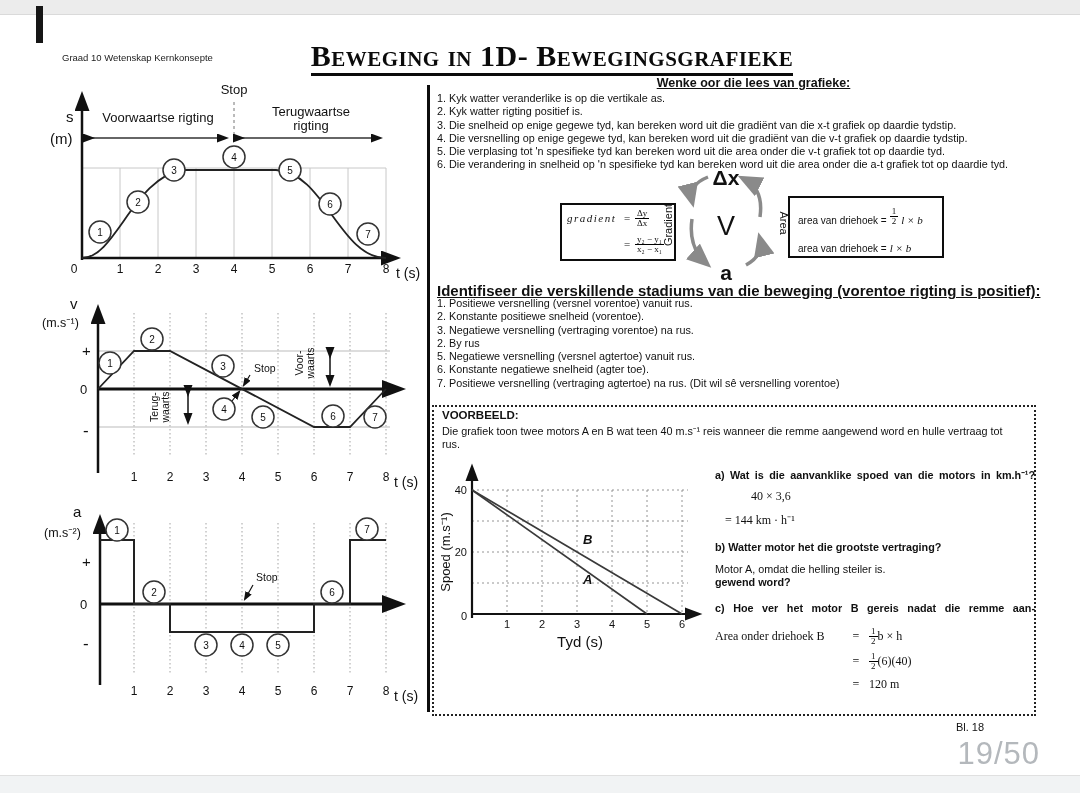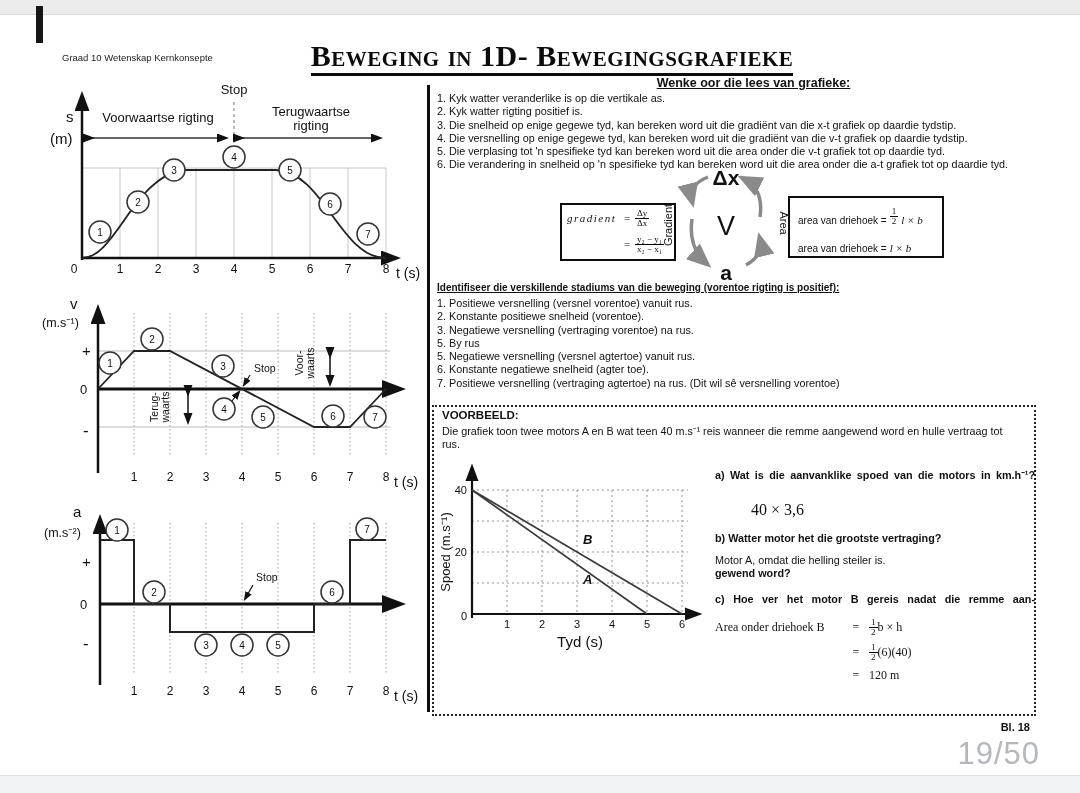--- a/index.html
+++ b/index.html
@@ -12,21 +12,21 @@
   .hdr-left{left:62px;top:52px;font-size:9.5px;color:#222;}
   .title-wrap{left:232px;top:40px;width:640px;text-align:center;}
   .title{display:inline-block;font-family:"Liberation Serif",serif;font-variant:small-caps;
          font-weight:700;font-size:30px;letter-spacing:.5px;color:#0b0b0b;
          border-bottom:3px solid #0b0b0b;padding-bottom:1px;line-height:1.05;}
   .divider{left:427px;top:85px;width:3px;height:627px;background:#0d0d0d;}
   .tips-head{left:437px;top:76px;width:633px;text-align:center;font-weight:700;font-size:12.5px;
              text-decoration:underline;}
   .list{font-size:10.8px;line-height:13.3px;}
   .tips-list{left:437px;top:92px;width:633px;}
-  .stages-head{left:437px;top:282px;width:633px;font-weight:700;font-size:10px;text-decoration:underline;}
+  .stages-head{left:437px;top:282px;width:633px;font-weight:700;font-size:15px;text-decoration:underline;}
   .stages-list{left:437px;top:297px;width:633px;}
   .gradbox{left:560px;top:203px;width:112px;height:54px;border:2px solid #0d0d0d;background:#fff;
            font-family:"Liberation Serif",serif;font-size:11px;}
   .grow{display:flex;align-items:center;height:26px;padding-left:5px;}
   .gword{font-style:italic;letter-spacing:1.5px;width:52px;}
   .geq{width:16px;text-align:center;}
   .frac{display:inline-block;text-align:center;vertical-align:middle;font-size:9px;line-height:9px;
         font-family:"Liberation Serif",serif;}
   .frac .ft{display:block;border-bottom:1px solid #000;padding:0 2px;}
   .frac .fb{display:block;padding:0 2px;}
@@ -34,28 +34,28 @@
            font-size:10px;}
   .arow{display:flex;align-items:flex-end;height:28px;padding-left:8px;gap:3px;}
   .ital{font-family:"Liberation Serif",serif;font-style:italic;font-size:11px;}
   .vb{left:432px;top:405px;width:600px;height:307px;border:2px dotted #222;background:#fff;}
   .vb-head{left:442px;top:409px;font-weight:700;font-size:11.5px;}
   .vb-desc{left:442px;top:423px;width:580px;font-size:10.8px;}
   .qa{left:715px;top:468px;width:320px;}
   .q{font-weight:700;font-size:10.8px;line-height:14px;}
   .qj{text-align:justify;text-align-last:justify;}
   .ans{font-size:10.8px;margin-top:9px;}
-  .math{font-family:"Liberation Serif",serif;font-size:16px;margin-top:19px;}
+  .math{font-family:"Liberation Serif",serif;font-size:12px;margin-top:7px;}
   .mml1{margin-left:36px;}
   .mml2{margin-left:10px;}
   .mt{margin-top:12px;}
   .crow{display:flex;align-items:center;font-family:"Liberation Serif",serif;font-size:12px;margin-top:6px;}
   .clhs{width:128px;}
   .ceq{width:26px;text-align:center;}
-  .footer-bl{left:950px;top:721px;width:80px;text-align:right;font-weight:700;font-size:11px;}
+  .footer-bl{left:930px;top:721px;width:80px;text-align:center;font-weight:400;font-size:11px;}
   .pageind{left:930px;top:736px;width:110px;text-align:right;font-size:31px;color:#b4b8bc;
            letter-spacing:1px;}
   svg text{font-family:"Liberation Sans",sans-serif;fill:#111;}
 </style>
 </head>
 <body>
 
 <div class="stage">
 
   <div class="abs topbar"></div>
@@ -312,21 +312,21 @@
       <span>area van driehoek  =</span>
       <span class="ital">l × b</span>
     </div>
   </div>
 
   <div class="abs stages-head">Identifiseer die verskillende stadiums van die beweging (vorentoe rigting is positief):</div>
   <div class="abs stages-list list">
     <div>1. Positiewe versnelling (versnel vorentoe) vanuit rus.</div>
     <div>2. Konstante positiewe snelheid (vorentoe).</div>
     <div>3. Negatiewe versnelling (vertraging vorentoe) na rus.</div>
-    <div>5. By rus</div>
+    <div>2. By rus</div>
     <div>5. Negatiewe versnelling (versnel agtertoe) vanuit rus.</div>
     <div>6. Konstante negatiewe snelheid (agter toe).</div>
     <div>7. Positiewe versnelling (vertraging agtertoe) na rus. (Dit wil sê versnelling vorentoe)</div>
   </div>
 
   <div class="abs vb"></div>
   <div class="abs vb-head">VOORBEELD:</div>
   <div class="abs vb-desc">Die grafiek toon twee motors A en B wat teen 40 m.s⁻¹ reis wanneer die remme aangewend word en hulle vertraag tot rus.</div>
 
   <svg class="abs" style="left:440px;top:460px" width="265" height="192" viewBox="0 0 265 192">
@@ -366,20 +366,21 @@
       <text x="207" y="168">5</text>
         <text x="242" y="168">6</text>
     </g>
     <text x="140" y="187" font-size="15" text-anchor="middle">Tyd (s)</text>
     <text transform="rotate(-90 10 92)" x="10" y="92" font-size="13" text-anchor="middle">Spoed (m.s⁻¹)</text>
   </svg>
 
   <div class="abs qa">
     <div class="q qj">a) Wat is die aanvanklike spoed van die motors in km.h⁻¹?</div>
     <div class="math mml1">40 × 3,6</div>
+    <div class="math mml2">= 144 km · h⁻¹</div>
     <div class="q mt">b) Watter motor het die grootste vertraging?</div>
     <div class="ans">Motor A, omdat die helling steiler is.</div>
     <div class="q">gewend word?</div>
     <div class="q qj mt">c) Hoe ver het motor B gereis nadat die remme aan-</div>
     <div class="crow" style="margin-top:12px">
       <span class="clhs">Area onder driehoek B</span>
       <span class="ceq">=</span>
       <span class="frac">
           <span class="ft">1</span>
           <span class="fb">2</span>

